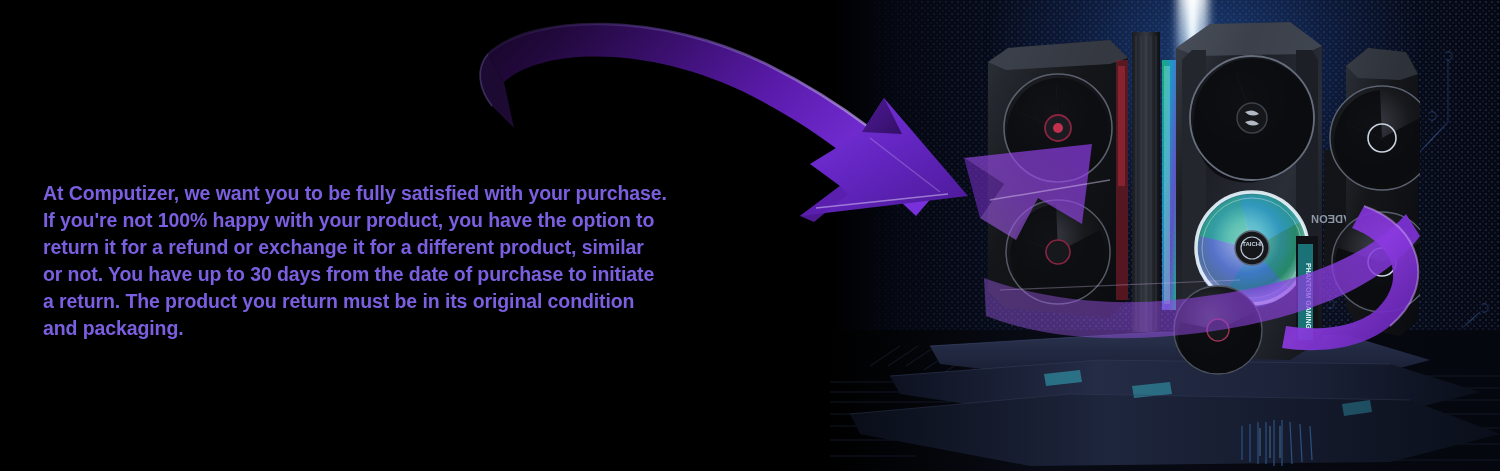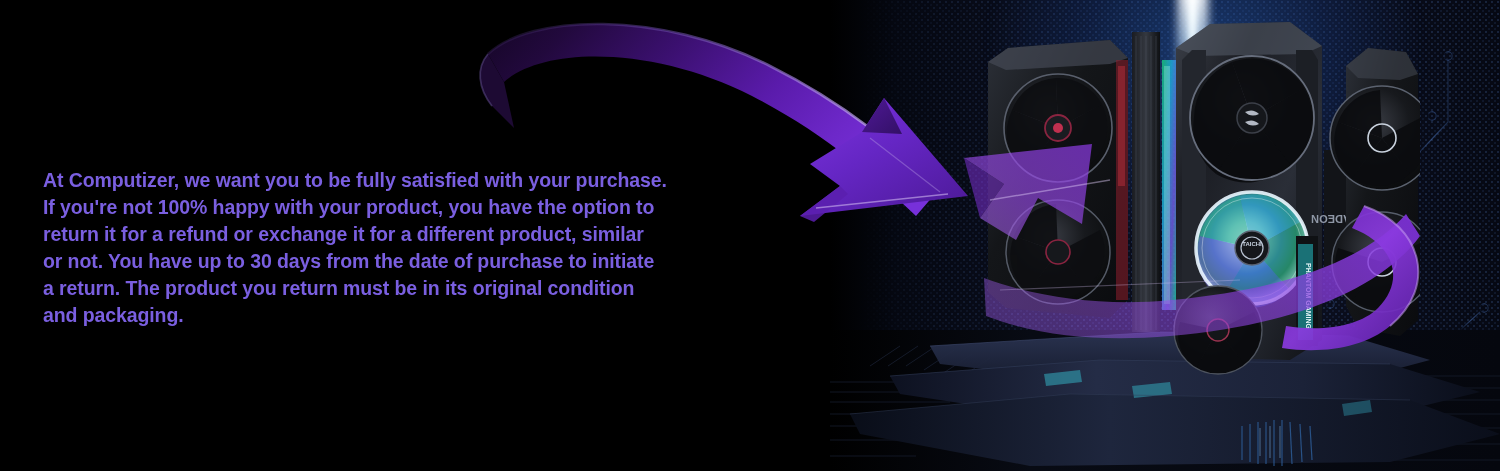--- a/index.html
+++ b/index.html
@@ -102,21 +102,21 @@
 
   
   .arrow-layer { position: absolute; inset: 0; pointer-events: none; }
   .arrow-back  { position: absolute; left: 470px; top: 10px;  width: 560px; height: 250px; }
   .arrow-front { position: absolute; left: 960px; top: 140px; width: 480px; height: 220px; }
 
   
   .copy {
     position: absolute;
     left: 43px;
-    top: 167px;
+    top: 180px;
     width: 710px;
   }
   .copy p {
     margin: 0;
     color: #7a5fe0;
     font-family: "Liberation Sans", sans-serif;
     font-size: 19.5px;
     font-weight: bold;
     line-height: 27px;
     letter-spacing: -0.1px;

